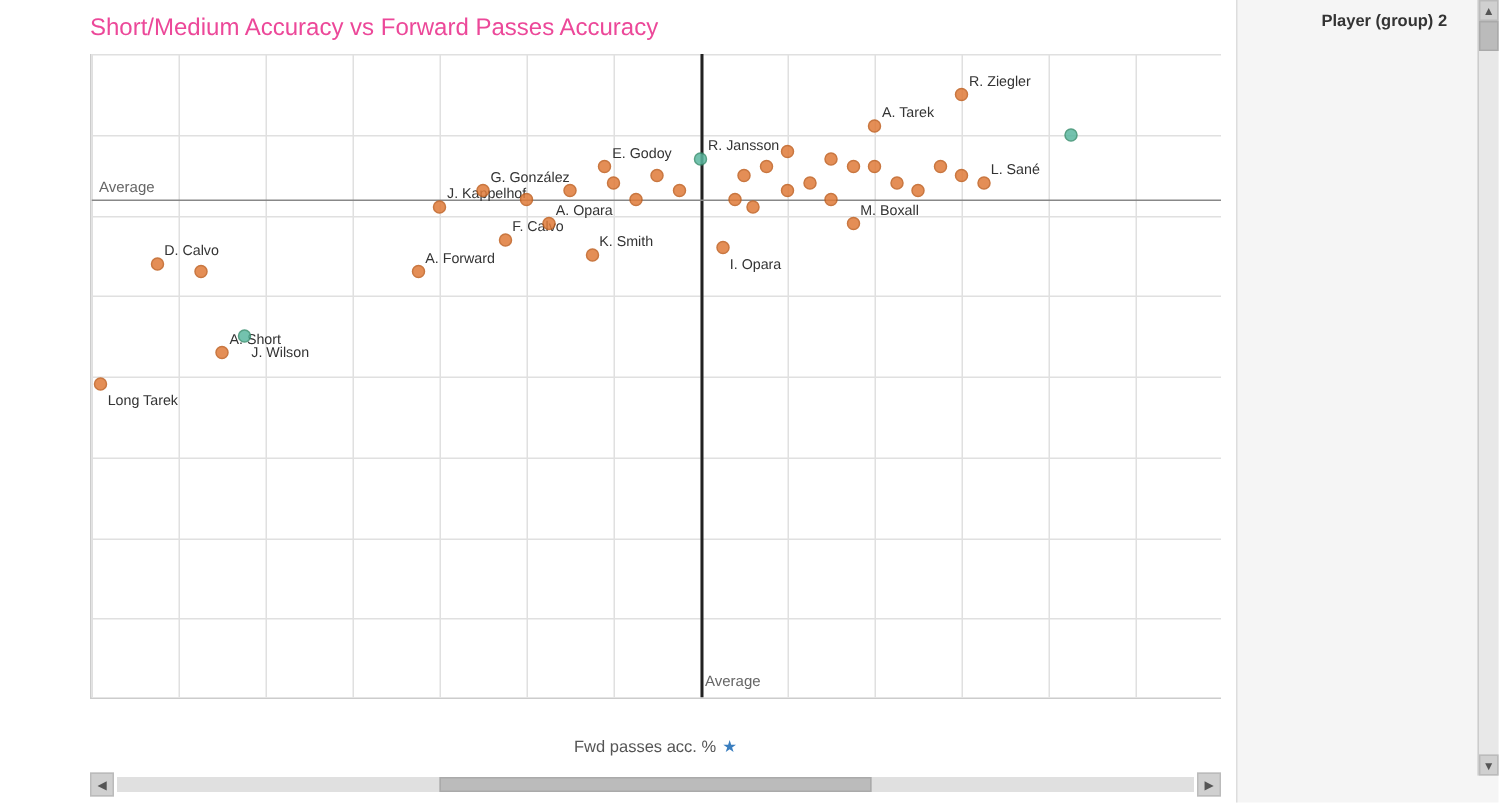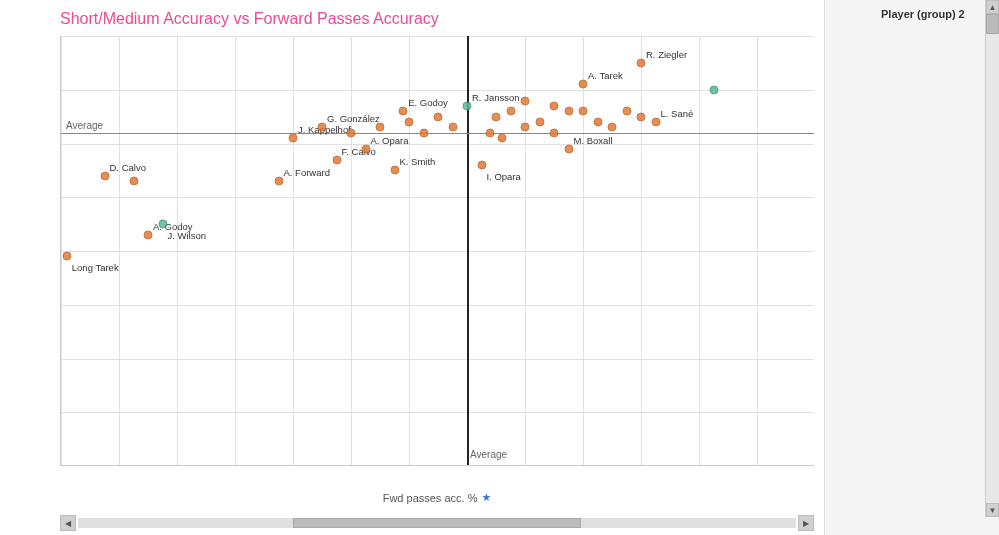--- a/index.html
+++ b/index.html
@@ -174,21 +174,21 @@
           <div class="average-line-v" style="left: 406px;"></div>
           <div class="avg-label" style="left: 409px; bottom: 5px;">Average</div>
           <div class="average-line-h" style="top: 96.75px;"></div>
           <div class="avg-label" style="top: 83.75px; left: 5px;">Average</div>
           <div style="position: absolute; left: -12px; top: 88.75px; font-size: 14px; color: rgb(58, 126, 191);">★</div>
           <div class="dot dot-orange" style="left: 5.8px; top: 220.375px;"></div>
           <div class="point-label" style="left: 10.8px; top: 226.375px;">Long Tarek</div>
           <div class="dot dot-orange" style="left: 43.5px; top: 139.75px;"></div>
           <div class="point-label" style="left: 48.5px; top: 125.75px;">D. Calvo</div>
           <div class="dot dot-orange" style="left: 87px; top: 198.875px;"></div>
-          <div class="point-label" style="left: 92px; top: 184.875px;">A. Godoy</div>
+          <div class="point-label" style="left: 92px; top: 184.875px;">A. Short</div>
           <div class="dot dot-teal" style="left: 101.5px; top: 188.125px;"></div>
           <div class="point-label" style="left: 106.5px; top: 194.125px;">J. Wilson</div>
           <div class="dot dot-orange" style="left: 217.5px; top: 145.125px;"></div>
           <div class="point-label" style="left: 222.5px; top: 131.125px;">A. Forward</div>
           <div class="dot dot-orange" style="left: 232px; top: 102.125px;"></div>
           <div class="point-label" style="left: 237px; top: 88.125px;">J. Kappelhof</div>
           <div class="dot dot-orange" style="left: 275.5px; top: 123.625px;"></div>
           <div class="point-label" style="left: 280.5px; top: 109.625px;">F. Calvo</div>
           <div class="dot dot-orange" style="left: 261px; top: 91.375px;"></div>
           <div class="point-label" style="left: 266px; top: 77.375px;">G. González</div>

